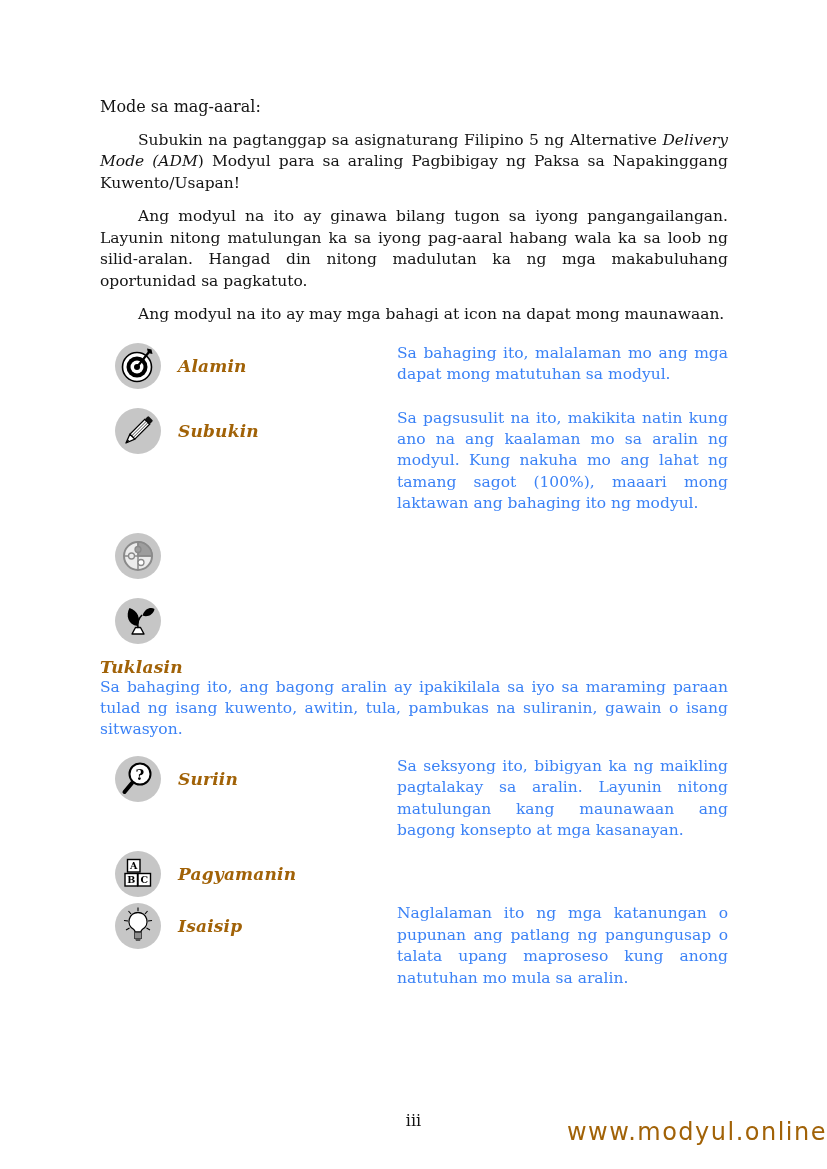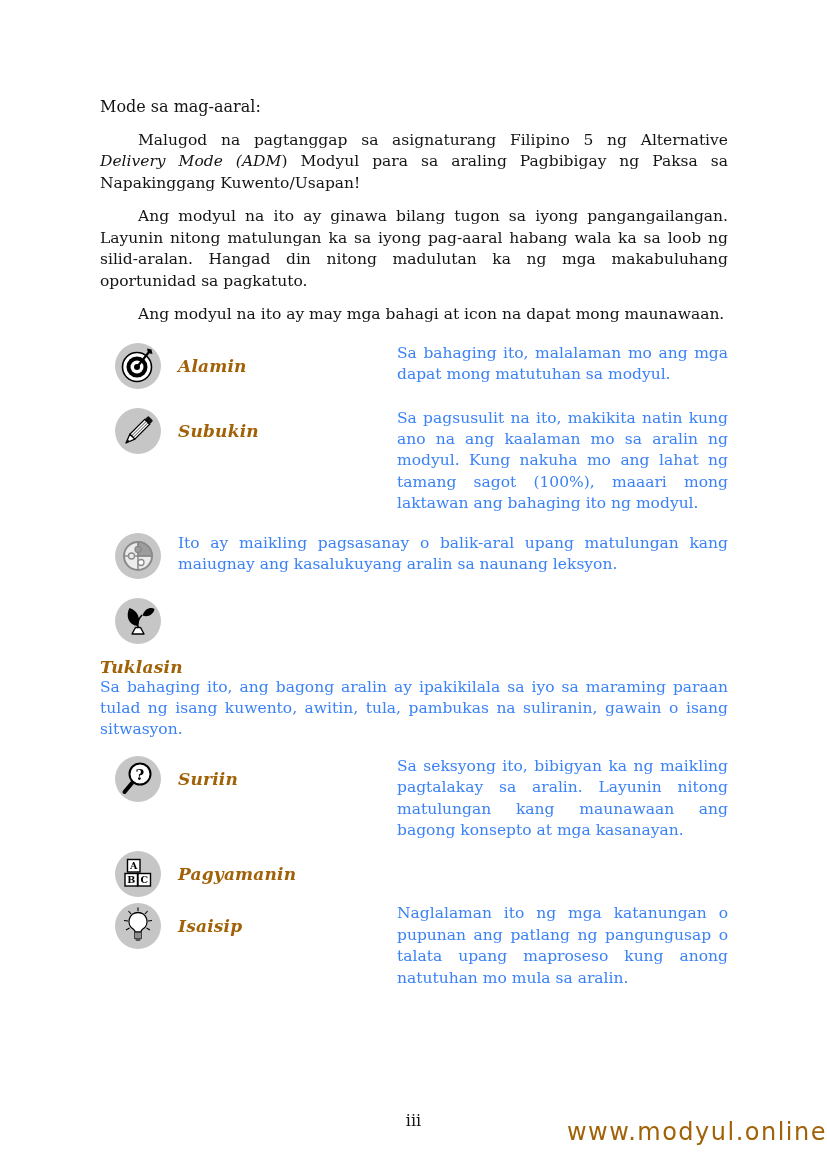--- a/index.html
+++ b/index.html
@@ -55,21 +55,21 @@
   }
 </style>
 </head>
 <body>
 
 <div class="page">
   <div class="content">
 
     <p class="greeting">Mode sa mag-aaral:</p>
 
-    <p class="para"><span>Malugod na pagtanggap sa asignaturang </span><span class="b">Filipino 5</span><span> ng Alternative </span><span class="i">Delivery Mode (ADM</span><span>) Modyul para sa araling </span><span class="b">Pagbibigay ng Paksa sa Napakinggang Kuwento/Usapan!</span></p>
+    <p class="para"><span>Subukin na pagtanggap sa asignaturang </span><span class="b">Filipino 5</span><span> ng Alternative </span><span class="i">Delivery Mode (ADM</span><span>) Modyul para sa araling </span><span class="b">Pagbibigay ng Paksa sa Napakinggang Kuwento/Usapan!</span></p>
     <p class="para">Ang modyul na ito ay ginawa bilang tugon sa iyong pangangailangan. Layunin nitong matulungan ka sa iyong pag-aaral habang wala ka sa loob ng silid-aralan. Hangad din nitong madulutan ka ng mga makabuluhang oportunidad sa pagkatuto.</p>
     <p class="para">Ang modyul na ito ay may mga bahagi at icon na dapat mong maunawaan.</p>
 
     <div class="parts">
 
       <div class="row">
         <div class="cell-icon">
           <span class="icon-circle">
             <svg viewBox="0 0 46 46">
               <circle cx="22" cy="24" r="14.5" fill="#fff" stroke="#000" stroke-width="1.6"></circle>
@@ -115,21 +115,20 @@
               <circle cx="23" cy="23" r="14" fill="#ececec" stroke="#8a8a8a" stroke-width="2"></circle>
               <path d="M23 23 L23 9 A14 14 0 0 1 37 23 Z" fill="#9d9d9d" stroke="#8a8a8a" stroke-width="1.5"></path>
               <line x1="23" y1="9" x2="23" y2="37" stroke="#8a8a8a" stroke-width="1.5"></line>
               <line x1="9" y1="23" x2="37" y2="23" stroke="#8a8a8a" stroke-width="1.5"></line>
               <circle cx="23" cy="16.5" r="3" fill="#9d9d9d" stroke="#8a8a8a" stroke-width="1.3"></circle>
               <circle cx="16.5" cy="23" r="3" fill="#ececec" stroke="#8a8a8a" stroke-width="1.3"></circle>
               <circle cx="26" cy="29.5" r="3" fill="#fff" stroke="#8a8a8a" stroke-width="1.3"></circle>
             </svg>
           </span>
         </div>
-        <div class="cell-desc">Ito ay maikling pagsasanay o balik-aral upang matulungan kang maiugnay ang kasalukuyang aralin sa naunang leksyon.</div>
       </div>
 
       <div class="row">
         <div class="cell-icon">
           <span class="icon-circle">
             <svg viewBox="0 0 46 46">
               <path d="M17 36 h12 l-3.5 -6.5 h-5 Z" fill="#fff" stroke="#000" stroke-width="1.4" stroke-linejoin="round"></path>
               <path d="M23 30 C22 25 23 21 27 17" fill="none" stroke="#000" stroke-width="1.6"></path>
               <path d="M22.5 28 C13 27 10.5 17 14.5 10 C23 12.5 26 21 22.5 28 Z" fill="#000"></path>
               <path d="M27.5 17.5 C29.5 10.5 36 8.5 39.5 11 C38.5 17 32 19.5 27.5 17.5 Z" fill="#000"></path>

